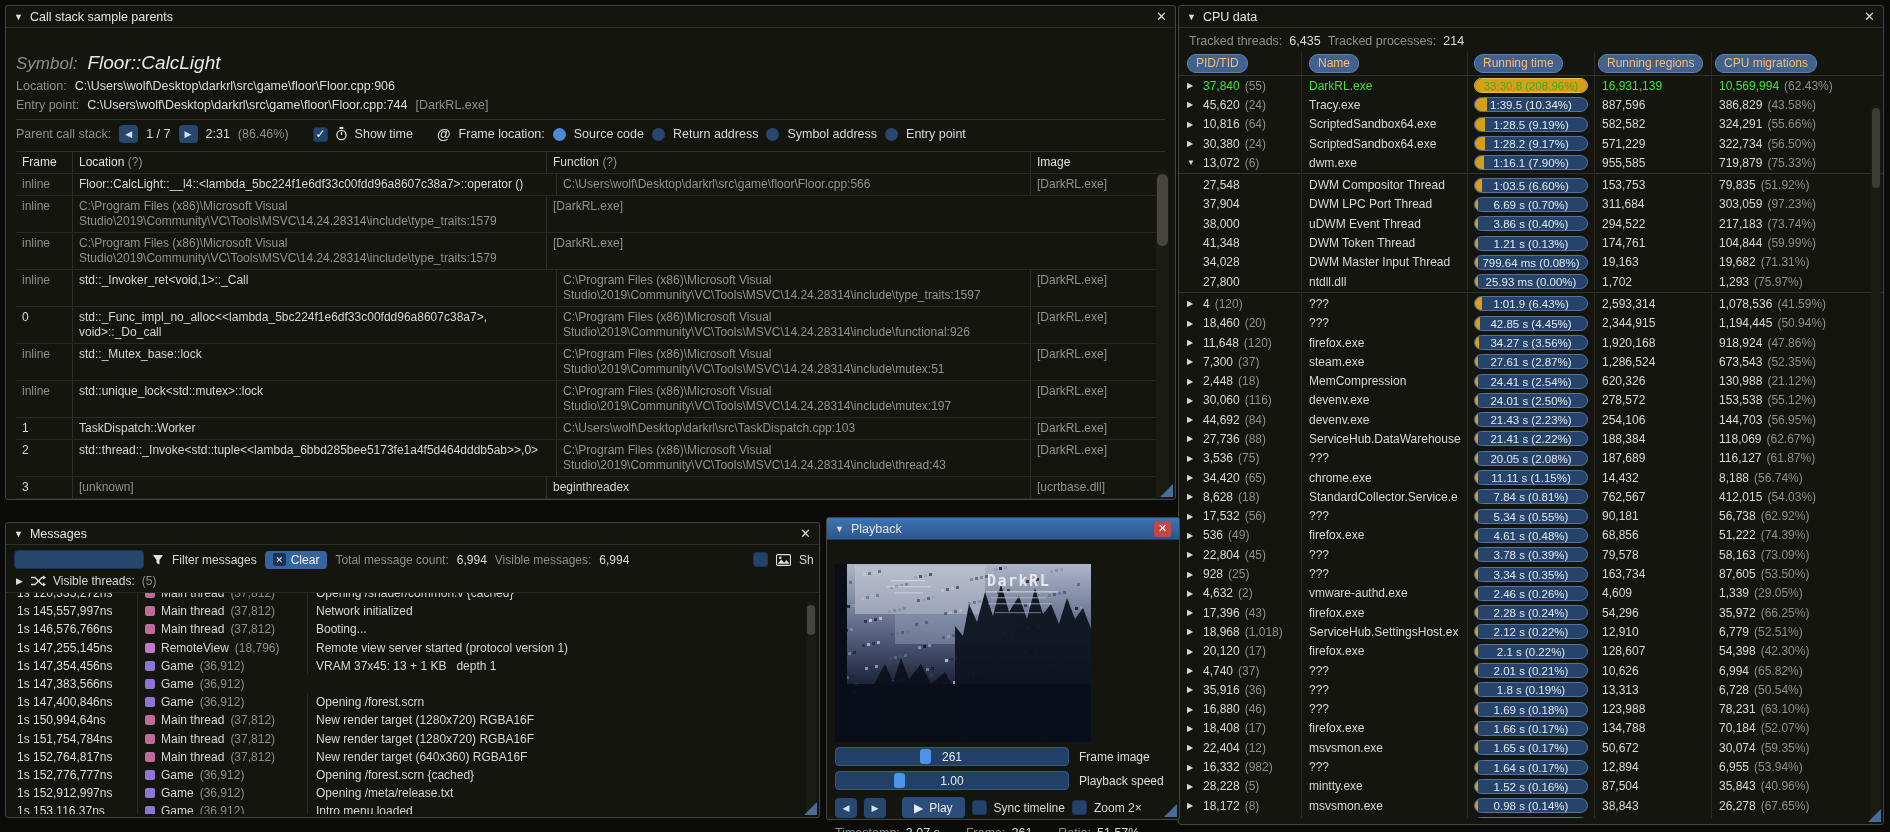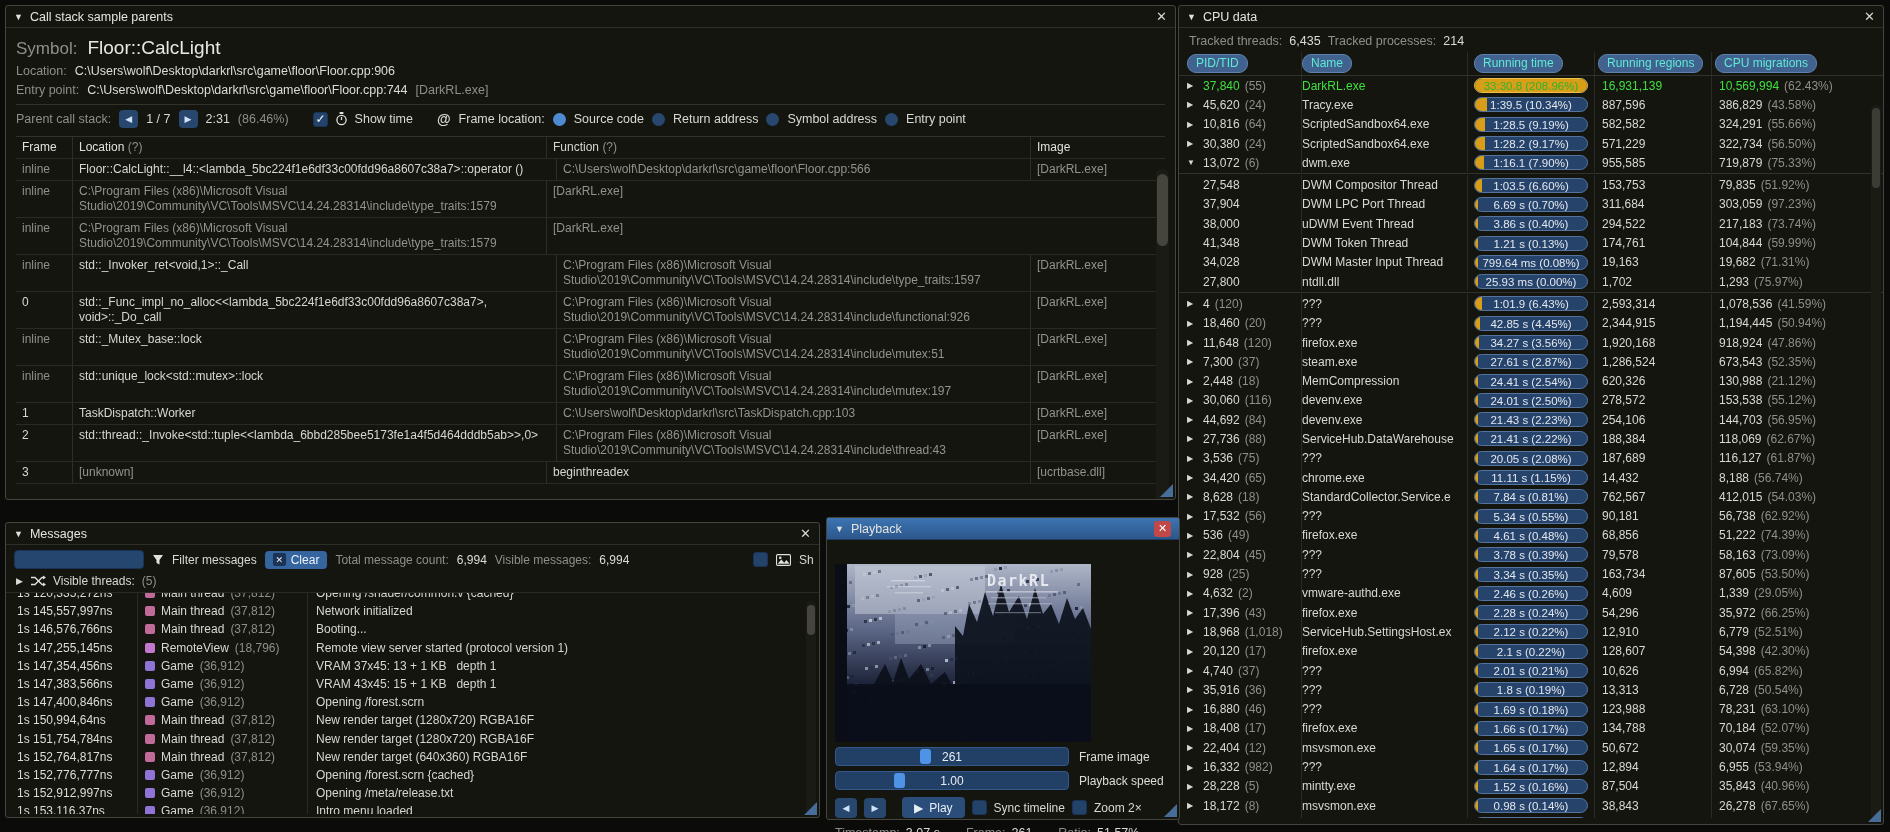--- a/index.html
+++ b/index.html
@@ -11,21 +11,21 @@
             border-bottom:1px solid #2e2e28;font-size:12.5px;color:#e4e4e0;white-space:nowrap;}
   .tri{font-size:9px;color:#e0e0dc;}
   .close{margin-left:auto;color:#d8d8d4;font-size:13px;line-height:13px;}
   .dim{color:#8f8f88;}
   .white{color:#dcdcd8;}
   .grip{position:absolute;right:2px;bottom:2px;width:0;height:0;
         border-left:13px solid transparent;border-bottom:13px solid #4d7cb0;opacity:.85;}
   
   #win-callstack{left:5px;top:5px;width:1171px;height:495px;}
   .cs-body{position:relative;padding:6px 10px 0 10px;height:471px;overflow:hidden;}
-  .cs-symline{display:flex;align-items:baseline;gap:10px;margin-top:3px;}
+  .cs-symline{display:flex;align-items:baseline;gap:10px;margin-top:18px;font-style:italic;}
   .cs-symlabel{font-size:17px;color:#8f8f88;}
   .cs-symval{font-size:19px;color:#e8e8e4;}
   .cs-meta{margin-top:5px;font-size:12.5px;display:flex;gap:8px;align-items:baseline;}
   .cs-sep{height:1px;background:#32322c;margin:7px 0 5px 0;}
   .cs-parent{display:flex;align-items:center;gap:8px;font-size:12.5px;white-space:nowrap;}
   .navbtn{width:19px;height:18px;background:#27476f;border-radius:4px;color:#cfe2f8;
           display:flex;align-items:center;justify-content:center;font-size:9px;}
   .cb{width:15px;height:15px;background:#24436b;border:1px solid #1a3457;border-radius:3px;
       position:relative;flex:none;}
   .cb.on::after{content:"✓";position:absolute;left:2px;top:-1px;color:#eef6ff;font-size:12px;}
@@ -80,25 +80,25 @@
         display:flex;align-items:center;justify-content:center;font-size:9px;}
   .playbtn{display:flex;align-items:center;gap:6px;background:#2b4d7a;border-radius:4px;
            height:21px;padding:0 12px;color:#e8eef6;}
   .pb-status{display:flex;align-items:baseline;gap:6px;margin-top:8px;font-size:12.5px;white-space:nowrap;text-decoration:underline;}
   
   #win-cpu{left:1178px;top:5px;width:706px;height:820px;}
   .cpu-info{display:flex;gap:7px;align-items:baseline;padding:6px 10px 4px 10px;font-size:12.5px;}
   .cpu-table{position:relative;font-size:12px;height:766px;overflow:hidden;}
   .cpu-hrow{display:flex;align-items:center;height:24px;border-bottom:1px solid #32322c;}
   .hpill{display:inline-block;background:#41628f;border:1px solid #5e80ac;border-radius:9px;
-         padding:1px 8px 2px 8px;color:#5eead4;font-size:12px;line-height:14px;}
+         padding:1px 8px 2px 8px;color:#fdba74;font-size:12px;line-height:14px;}
   .cpu-row{display:flex;align-items:center;height:19.3px;}
   .k-pid{width:122px;flex:none;display:flex;align-items:center;padding-left:8px;gap:5px;height:100%;overflow:hidden;}
   .k-pid .arr{width:11px;flex:none;font-size:8px;color:#d8d8d4;}
-  .k-name{width:166px;flex:none;border-left:1px solid #2a2a24;height:100%;
+  .k-name{width:166px;flex:none;border-left:1px solid #2a2a24;padding-left:7px;height:100%;
           display:flex;align-items:center;overflow:hidden;white-space:nowrap;}
   .k-time{width:127px;flex:none;border-left:1px solid #2a2a24;height:100%;
           display:flex;align-items:center;padding-left:6px;}
   .k-reg{width:117px;flex:none;border-left:1px solid #2a2a24;padding-left:7px;height:100%;
          display:flex;align-items:center;}
   .k-mig{flex:1;border-left:1px solid #2a2a24;padding-left:7px;height:100%;
          display:flex;align-items:center;gap:5px;overflow:hidden;white-space:nowrap;}
   .pill{position:relative;width:114px;height:15px;border:1px solid #54749e;border-radius:8px;
         background:#26436b;overflow:hidden;flex:none;}
   .fill{position:absolute;left:0;top:0;bottom:0;background:#d89e18;min-width:3px;}
@@ -1170,21 +1170,20 @@
     <div class="m-msg">VRAM 37x45: 13 + 1 KB   depth 1</div>
   </div>
 
   <div class="msg-row">
     <div class="m-time">1s 147,383,566ns</div>
     <div class="m-thread">
       <span class="swatch" style="background: rgb(143, 116, 214);"></span>
       <span>Game</span>
       <span class="dim">(36,912)</span>
     </div>
-    <div class="m-msg">VRAM 43x45: 15 + 1 KB   depth 1</div>
   </div>
 
   <div class="msg-row">
     <div class="m-time">1s 147,400,846ns</div>
     <div class="m-thread">
       <span class="swatch" style="background: rgb(143, 116, 214);"></span>
       <span>Game</span>
       <span class="dim">(36,912)</span>
     </div>
     <div class="m-msg">Opening /forest.scrn</div>

